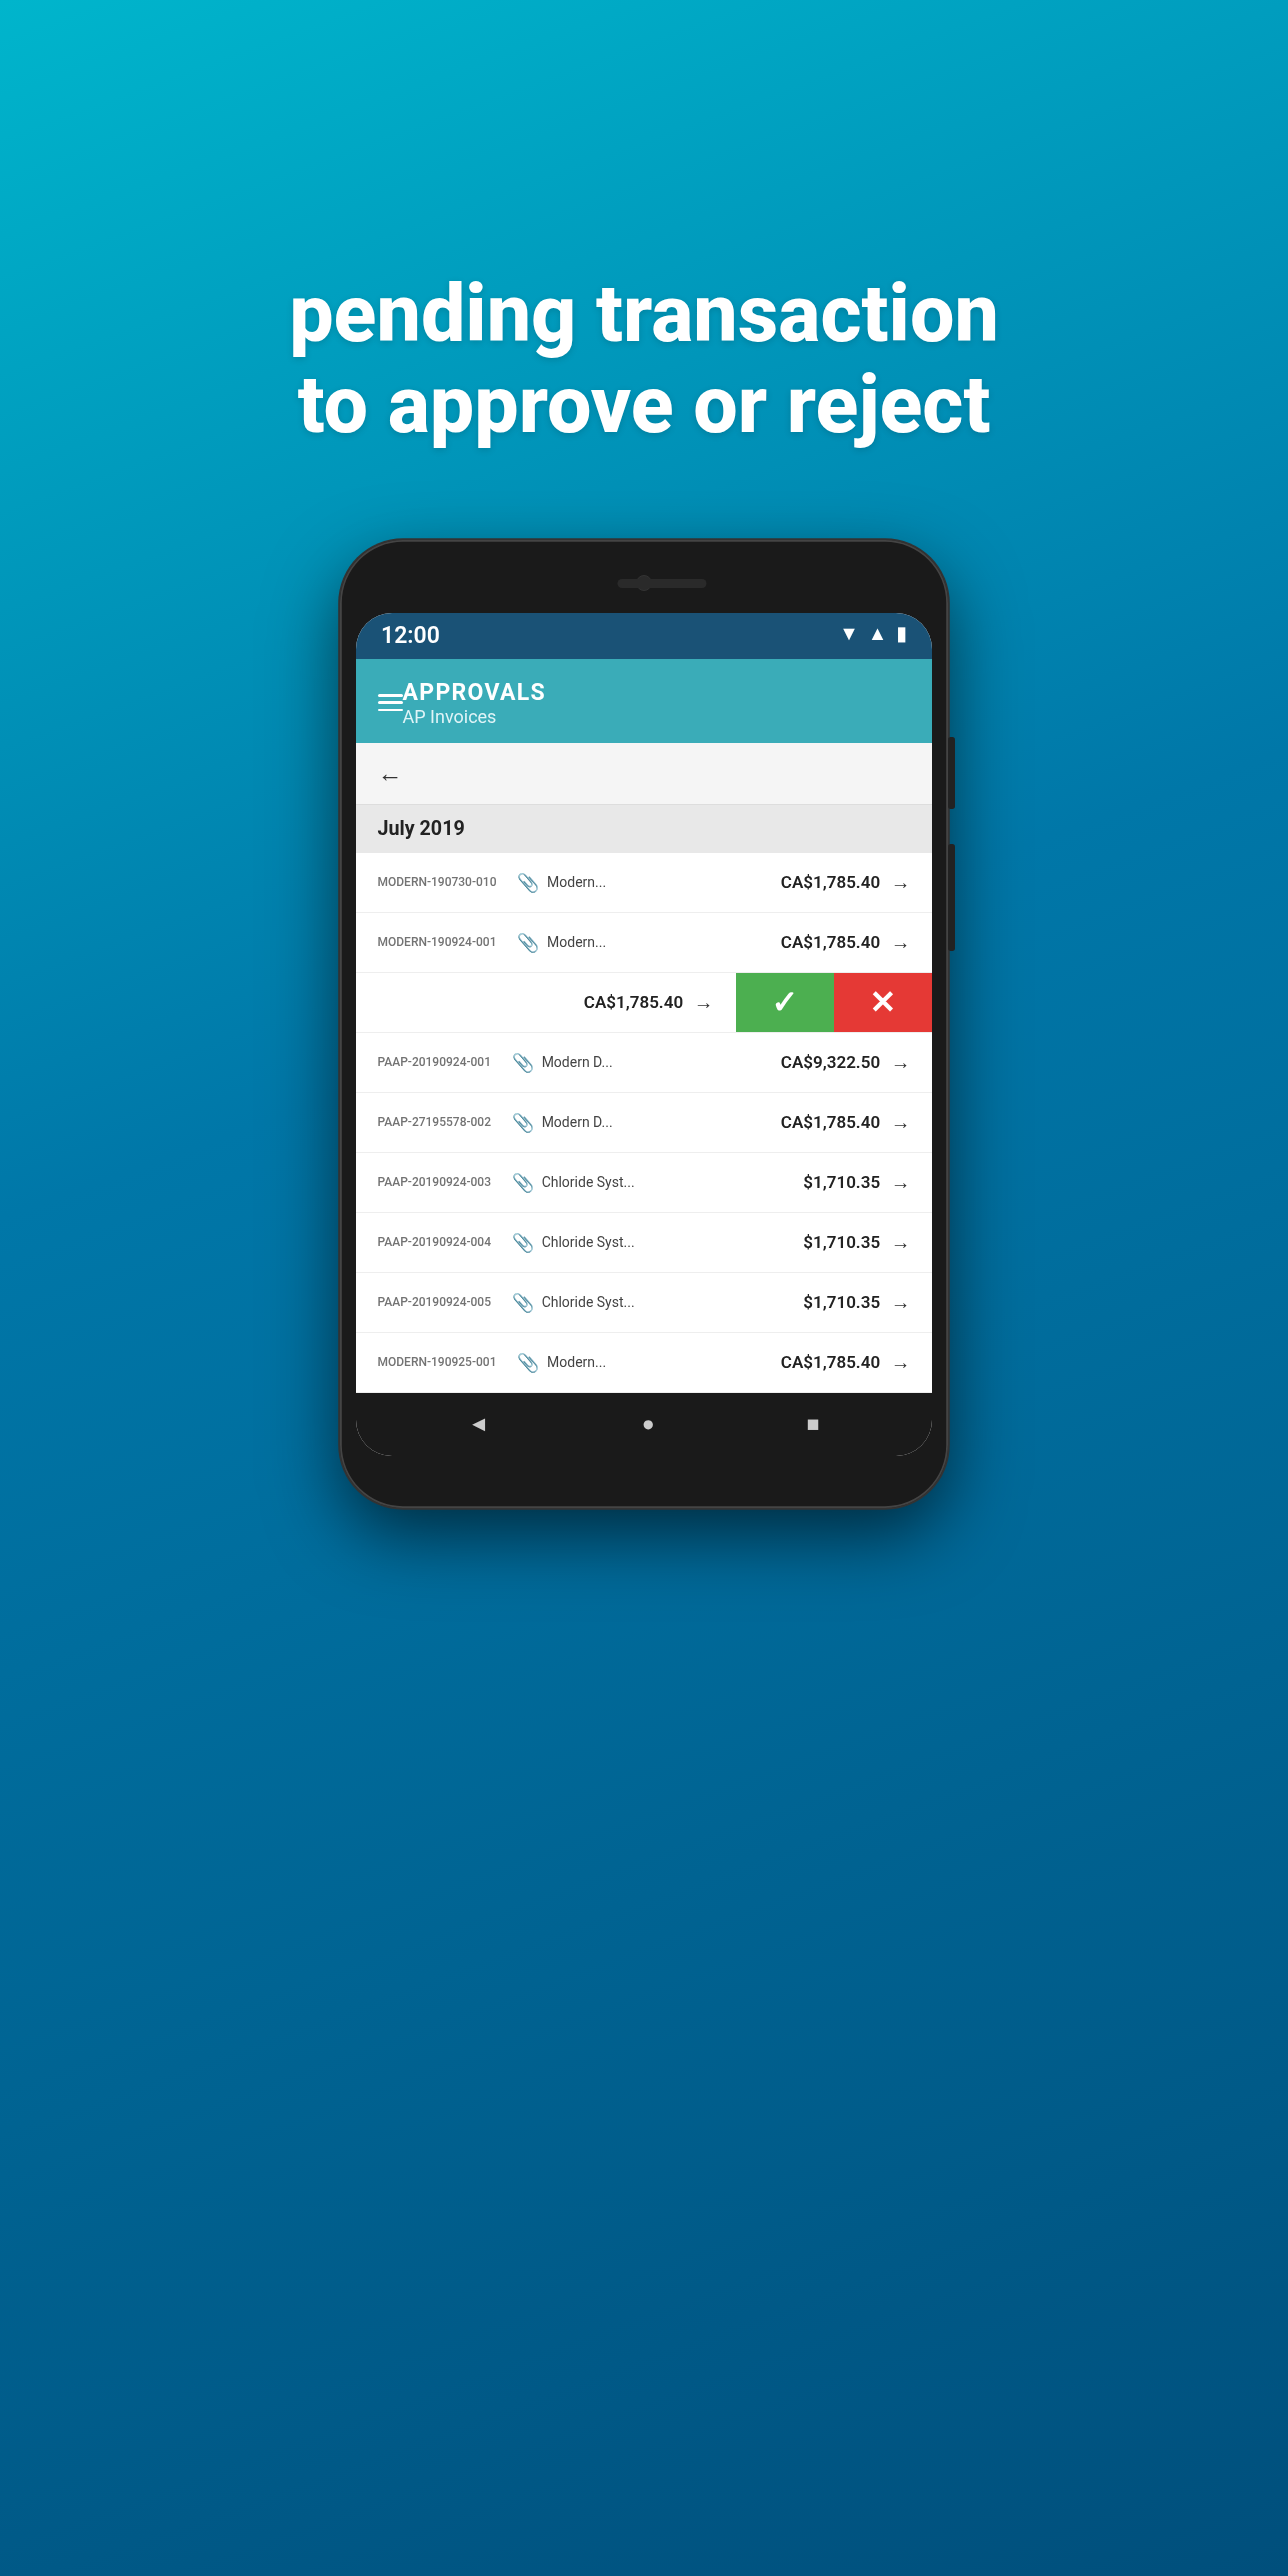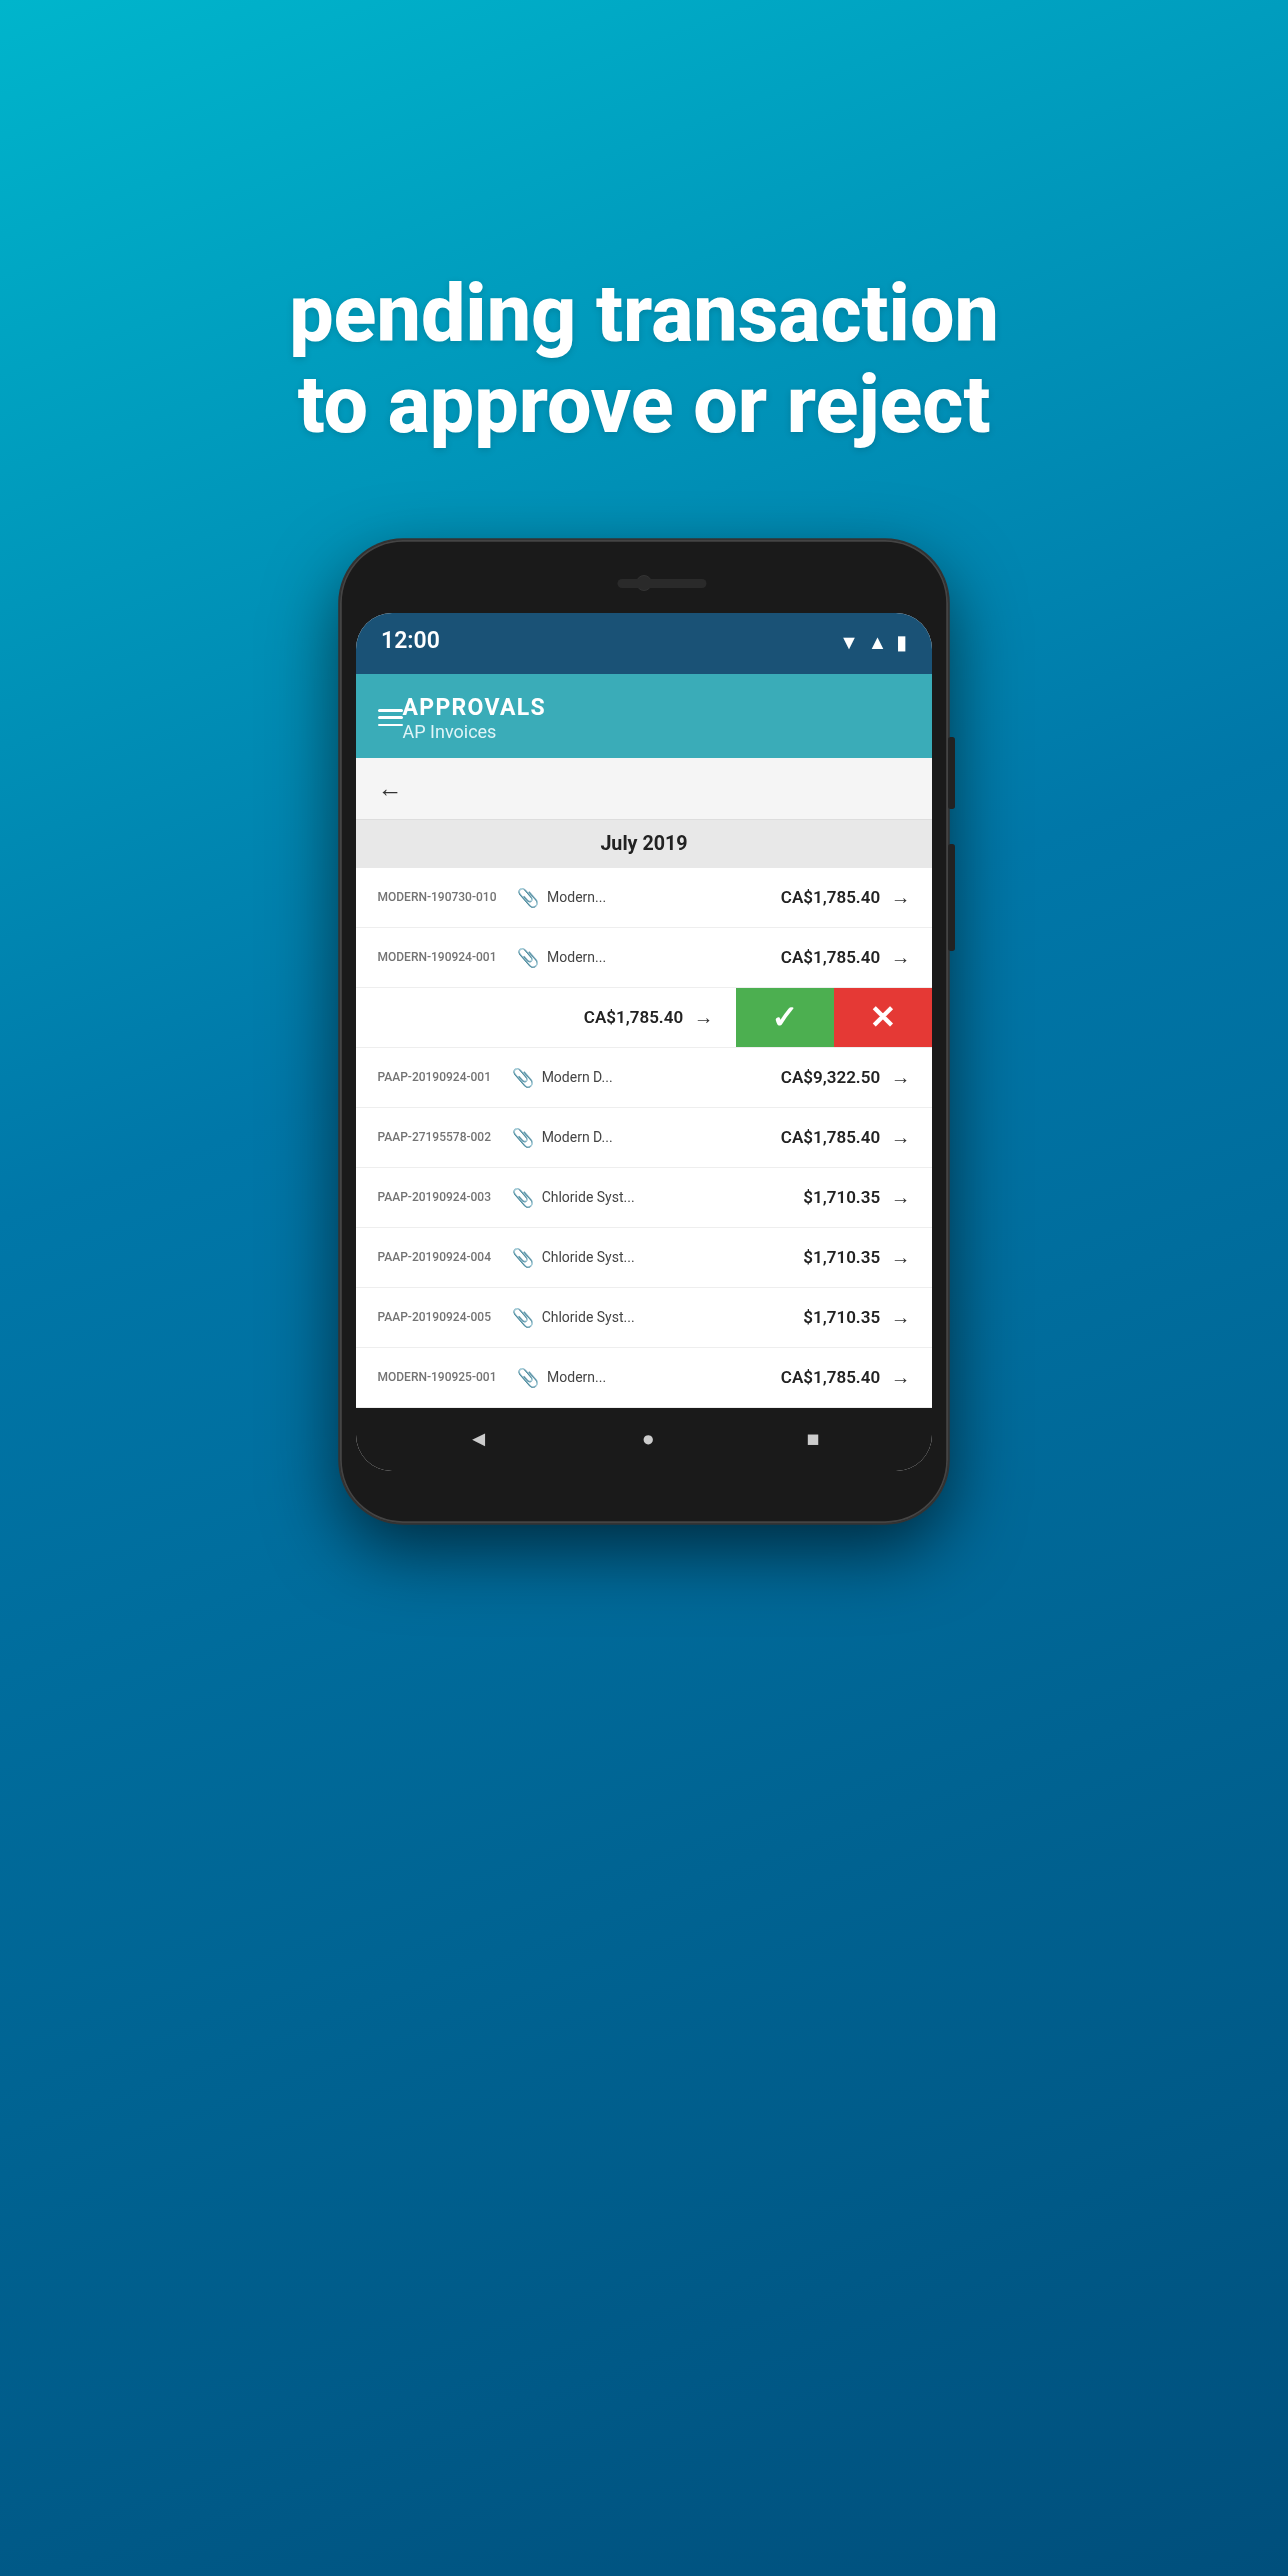--- a/index.html
+++ b/index.html
@@ -90,23 +90,23 @@
       border-radius: 36px;
       overflow: hidden;
       position: relative;
     }
 
     
     .status-bar {
       background: #1a5276;
       display: flex;
       justify-content: space-between;
-      align-items: flex-end;
-      padding: 20px 25px;
-      height: 61px;
+      align-items: flex-start;
+      padding: 9px 25px;
+      height: 46px;
     }
     .status-time {
       color: #fff;
       font-size: 23px;
       font-weight: 600;
     }
     .status-icons {
       display: flex;
       align-items: center;
       gap: 9px;
@@ -163,21 +163,20 @@
     .back-arrow {
       font-size: 25px;
       color: #333;
       cursor: pointer;
     }
 
     
     .section-header {
       background: #e8e8e8;
       padding: 12.5px 21.5px;
-      text-align: center;
     }
     .section-title {
       font-size: 19.7px;
       font-weight: 700;
       color: #222;
     }
 
     
     .invoice-row {
       display: flex;

